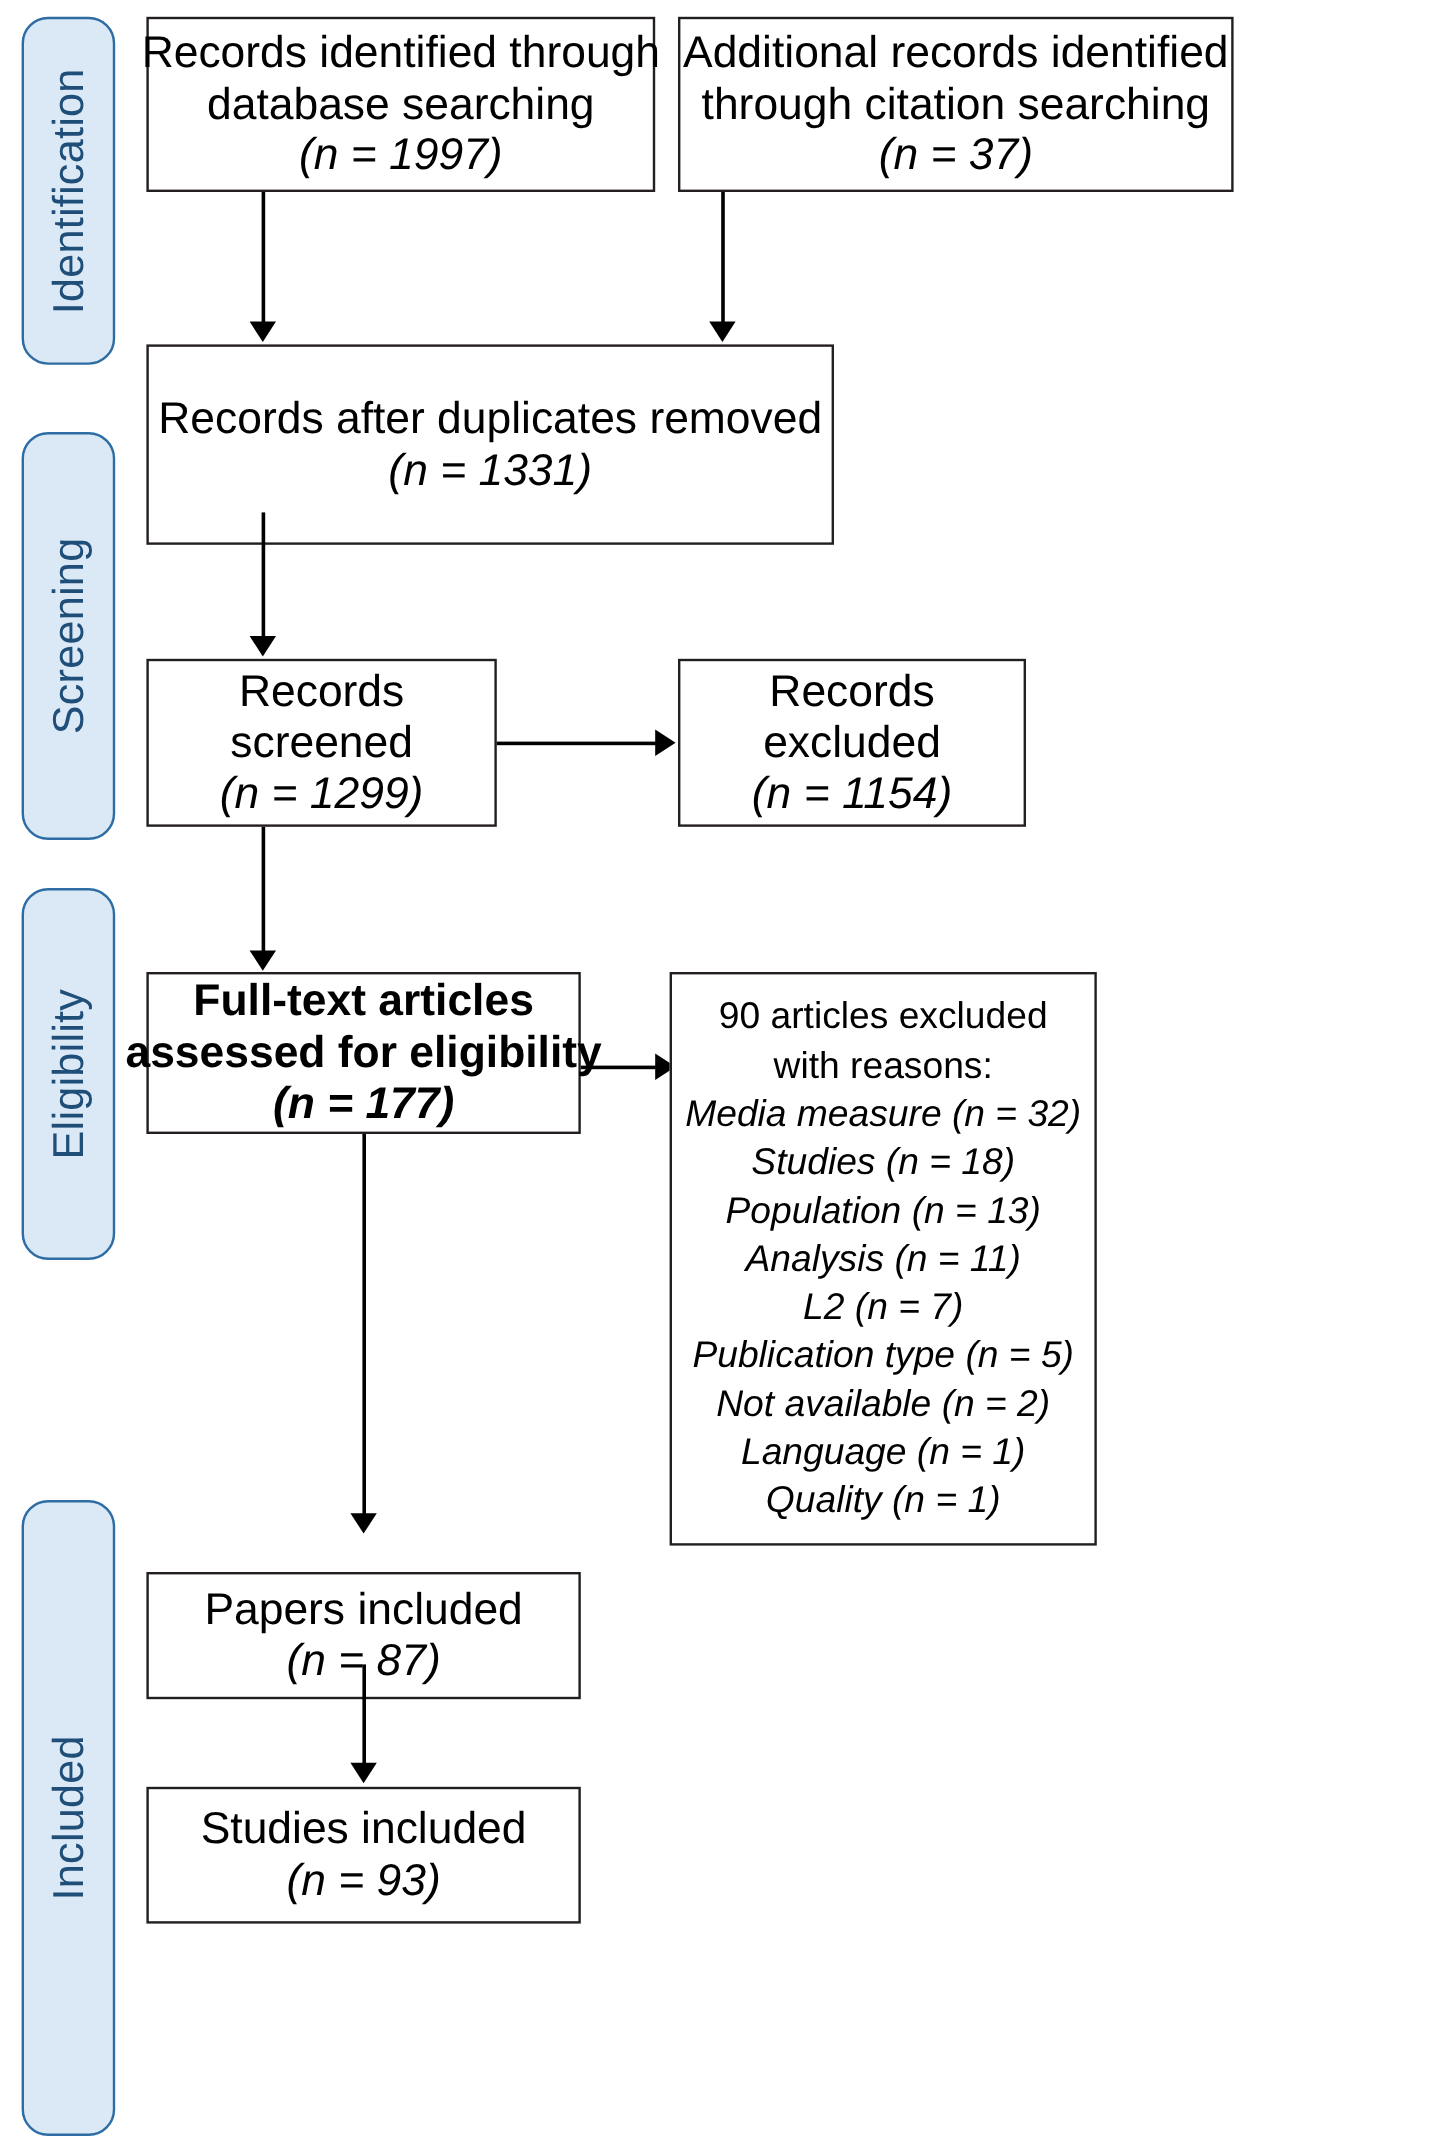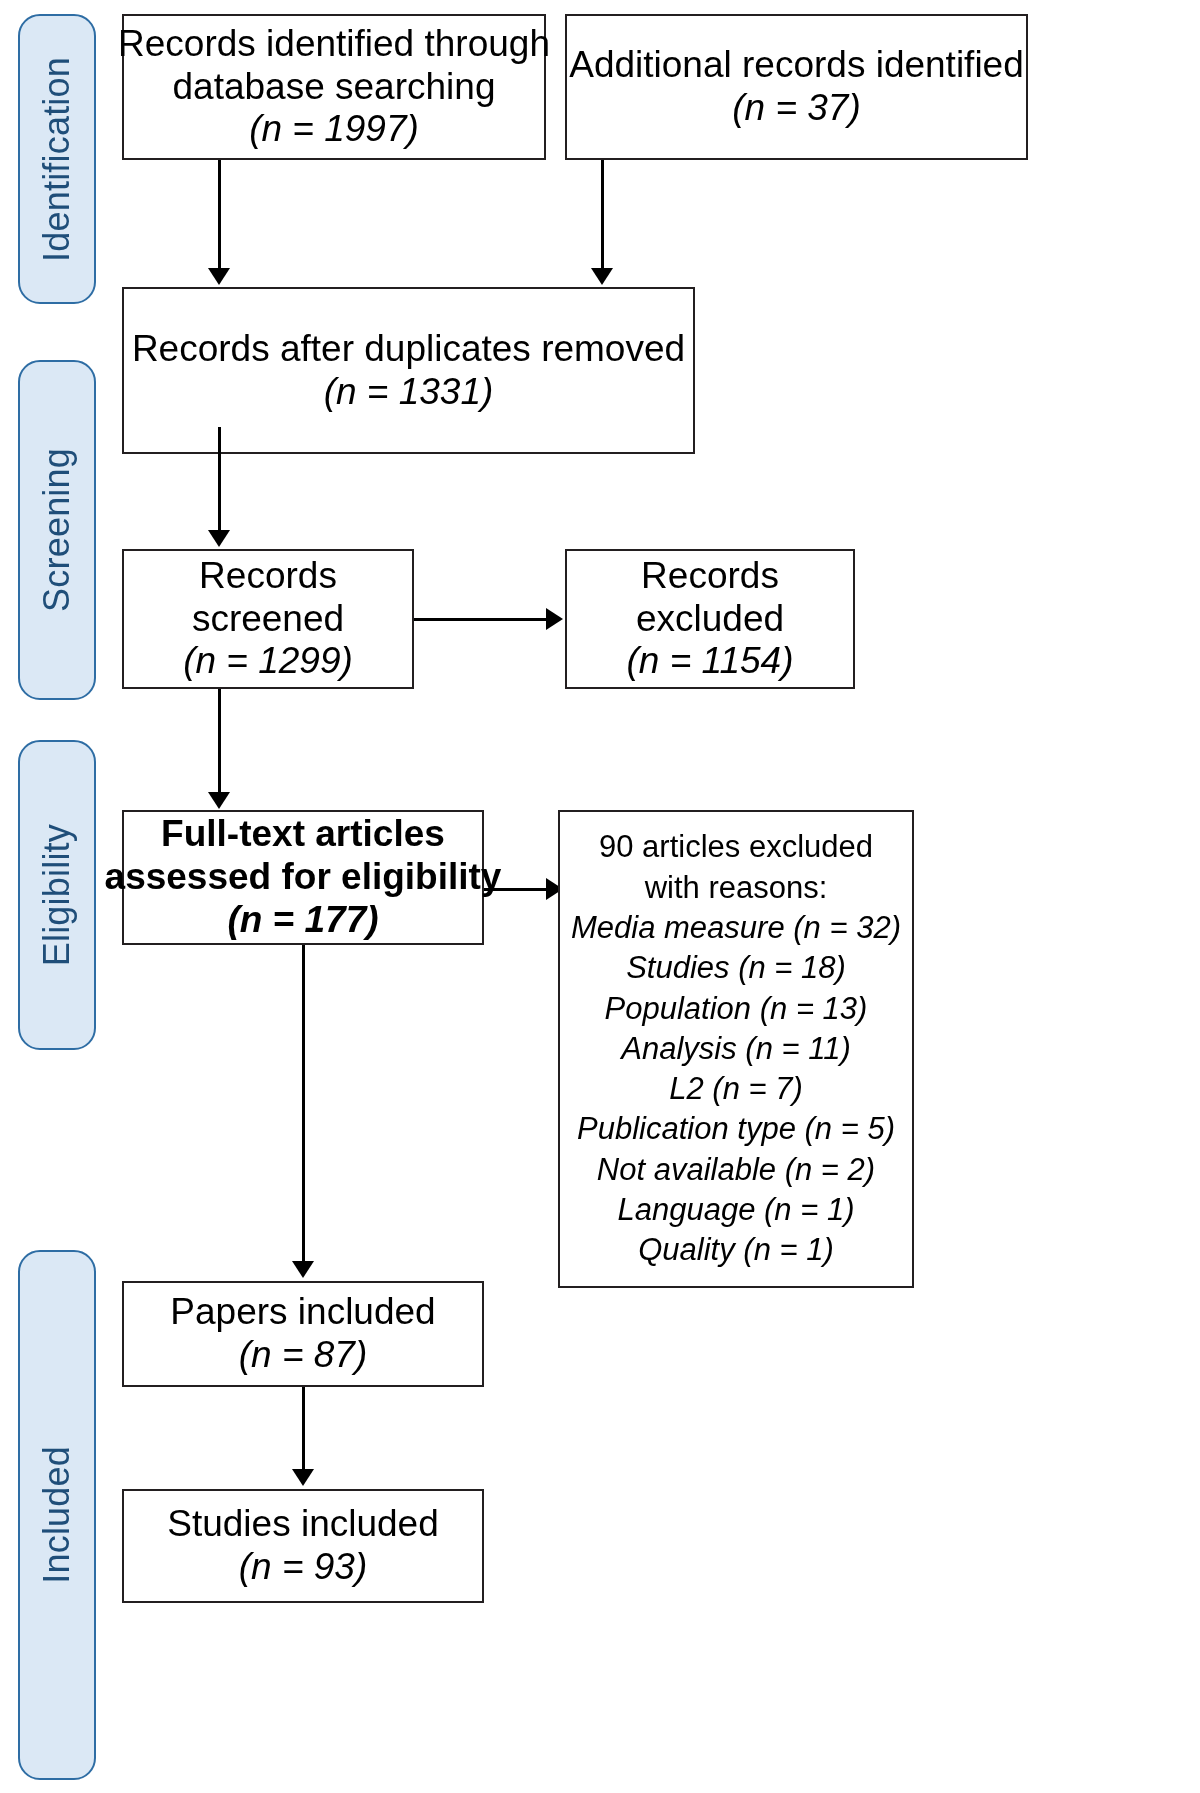--- a/index.html
+++ b/index.html
@@ -106,20 +106,21 @@
   </div>
 
   <div class="box" style="left:122px; top:14px; width:424px; height:146px;">
     <span class="line">Records identified through</span>
     <span class="line">database searching</span>
     <span class="line n">(n = 1997)</span>
   </div>
 
   <div class="box" style="left:565px; top:14px; width:463px; height:146px;">
     <span class="line">Additional records identified</span>
+    <span class="line">through citation searching</span>
     <span class="line n">(n = 37)</span>
   </div>
 
   <div class="vline" style="left:218px; top:160px; height:110px;"></div>
   <div class="arrow-down" style="left:208px; top:268px;"></div>
 
   <div class="vline" style="left:601px; top:160px; height:110px;"></div>
   <div class="arrow-down" style="left:591px; top:268px;"></div>
 
   <div class="box" style="left:122px; top:287px; width:573px; height:167px;">
@@ -195,21 +196,21 @@
     </span>
     <span class="line ital">
       <span>Quality</span>
       <span>(n = 1)</span>
     </span>
   </div>
 
   <div class="vline" style="left:302px; top:945px; height:318px;"></div>
   <div class="arrow-down" style="left:292px; top:1261px;"></div>
 
-  <div class="box" style="left:122px; top:1281px; width:362px; height:106px;">
+  <div class="box" style="left:122px; top:1310px; width:362px; height:106px;">
     <span class="line">Papers included</span>
     <span class="line n">(n = 87)</span>
   </div>
 
   <div class="vline" style="left:302px; top:1387px; height:84px;"></div>
   <div class="arrow-down" style="left:292px; top:1469px;"></div>
 
   <div class="box" style="left:122px; top:1489px; width:362px; height:114px;">
     <span class="line">Studies included</span>
     <span class="line n">(n = 93)</span>

